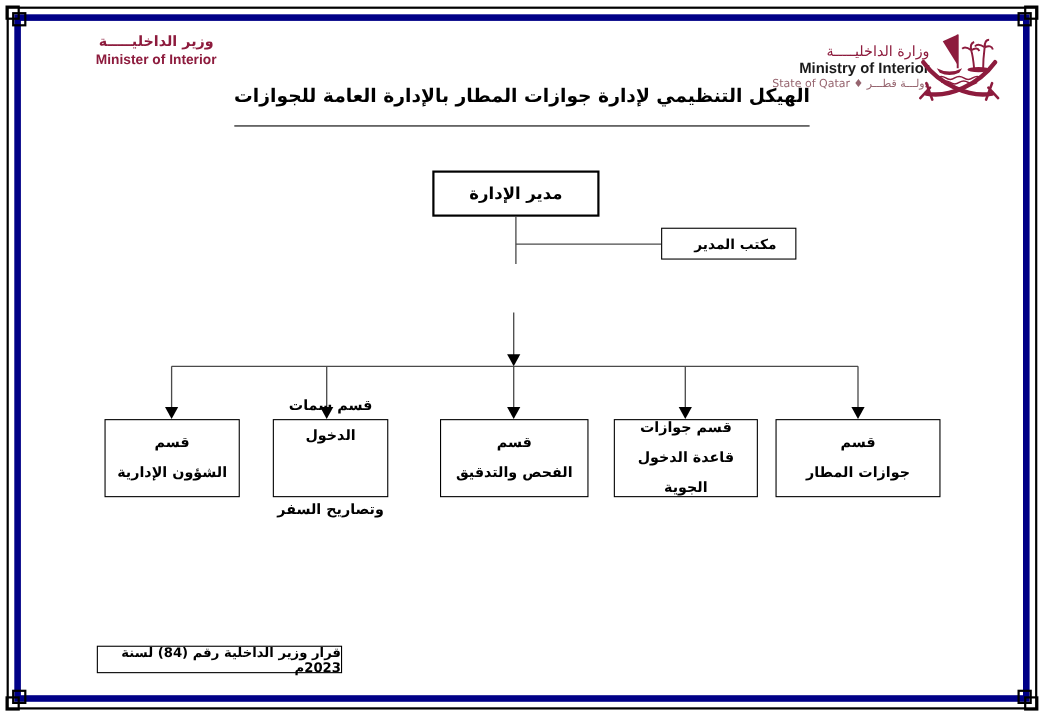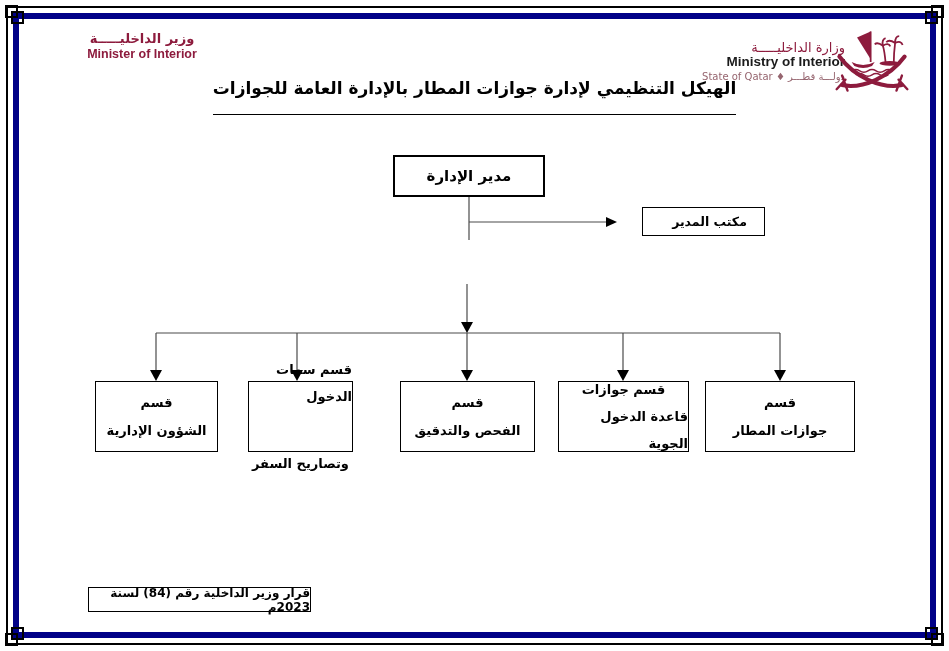--- a/index.html
+++ b/index.html
@@ -42,26 +42,26 @@
   .title-wrap .title {
     display:inline-block; direction:rtl; font-size:17px; font-weight:bold; color:#000;
     border-bottom:1.5px solid #000; padding-bottom:16px;
   }
 
   
   .connectors { position:absolute; left:0; top:0; width:949px; height:651px; z-index:1; }
   .box {
     position:absolute; background:#fff; z-index:2;
     display:flex; flex-direction:column; align-items:center; justify-content:center;
-    direction:rtl; font-weight:bold; color:#000;
+    direction:rtl; text-align:center; font-weight:bold; color:#000;
   }
   .box-thick { border:2.5px solid #000; font-size:15px; }
   .box-thin  { border:1.2px solid #000; }
   .director-box  { left:393px; top:155px; width:152px; height:42px; }
-  .office-box    { left:642px; top:207px; width:123px; height:29px; font-size:12.5px;padding-left:12px; }
+  .office-box    { left:601px; top:207px; width:123px; height:29px; font-size:12.5px;padding-left:12px; }
   .assistant-box { left:390px; top:241px; width:163px; height:43px; }
   .section-box { top:381px; height:71px; border:1.5px solid #000; font-size:13px; line-height:2.1; }
   .sec-airport    { left:705px; width:150px; }
   .sec-udeid      { left:558px; width:131px; }
   .sec-inspection { left:400px; width:135px; }
   .sec-visas      { left:248px; width:105px;gap:40px; }
   .sec-admin      { left:95px;  width:123px; }
 
   
   .decision-box {

